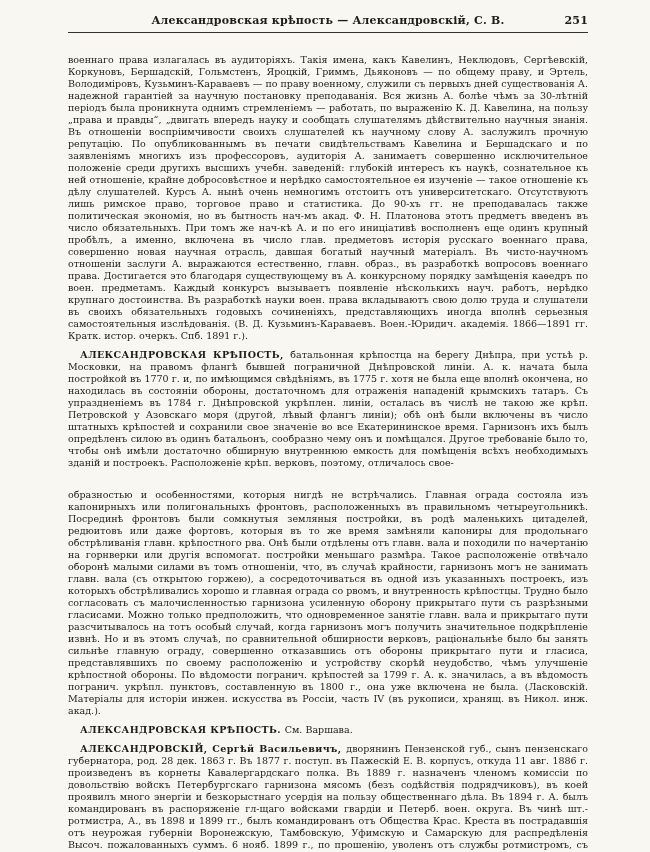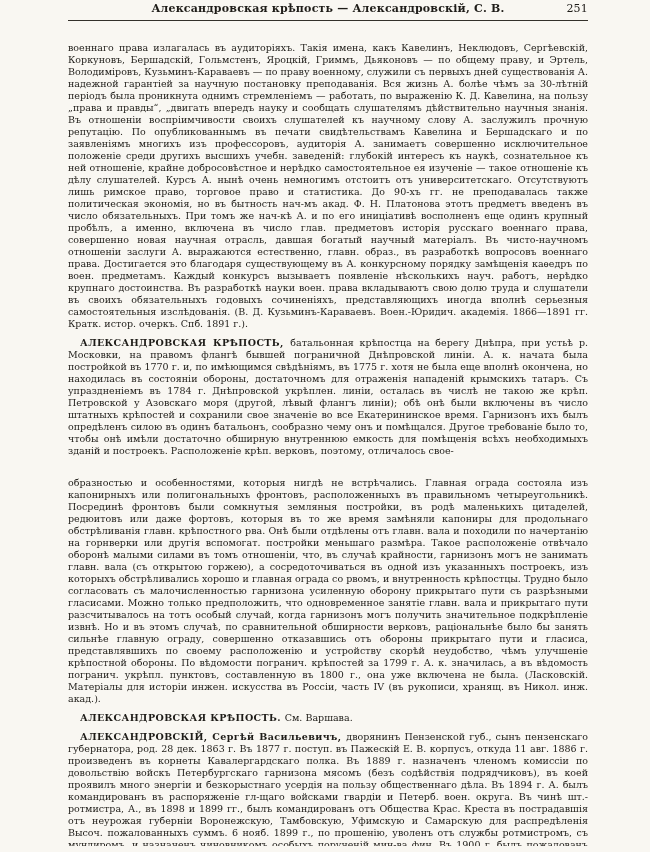--- a/index.html
+++ b/index.html
@@ -13,39 +13,39 @@
     font-family: "DejaVu Serif", "Liberation Serif", serif;
     color: #1e1c18;
     overflow: hidden;
   }
   .page {
     position: relative;
     width: 650px;
     height: 852px;
     box-sizing: border-box;
     background: #f9f7f2;
-    padding: 2px 62px 6px 68px;
+    padding: 14px 62px 6px 68px;
   }
   .running-head {
     position: relative;
     height: 16px;
     font-size: 11px;
     font-weight: bold;
     letter-spacing: 0.2px;
   }
   .running-head .head-title {
     display: block;
     text-align: center;
     white-space: nowrap;
   }
   .running-head .page-number {
     position: absolute;
     right: 0;
     top: 0;
-    font-weight: normal;
+    font-weight: bold;
   }
   .head-rule {
     border: 0;
     border-top: 1px solid #34312b;
     margin: 2px 0 0 0;
   }
   .columns {
     display: flex;
     gap: 20px;
     margin-top: 21px;

